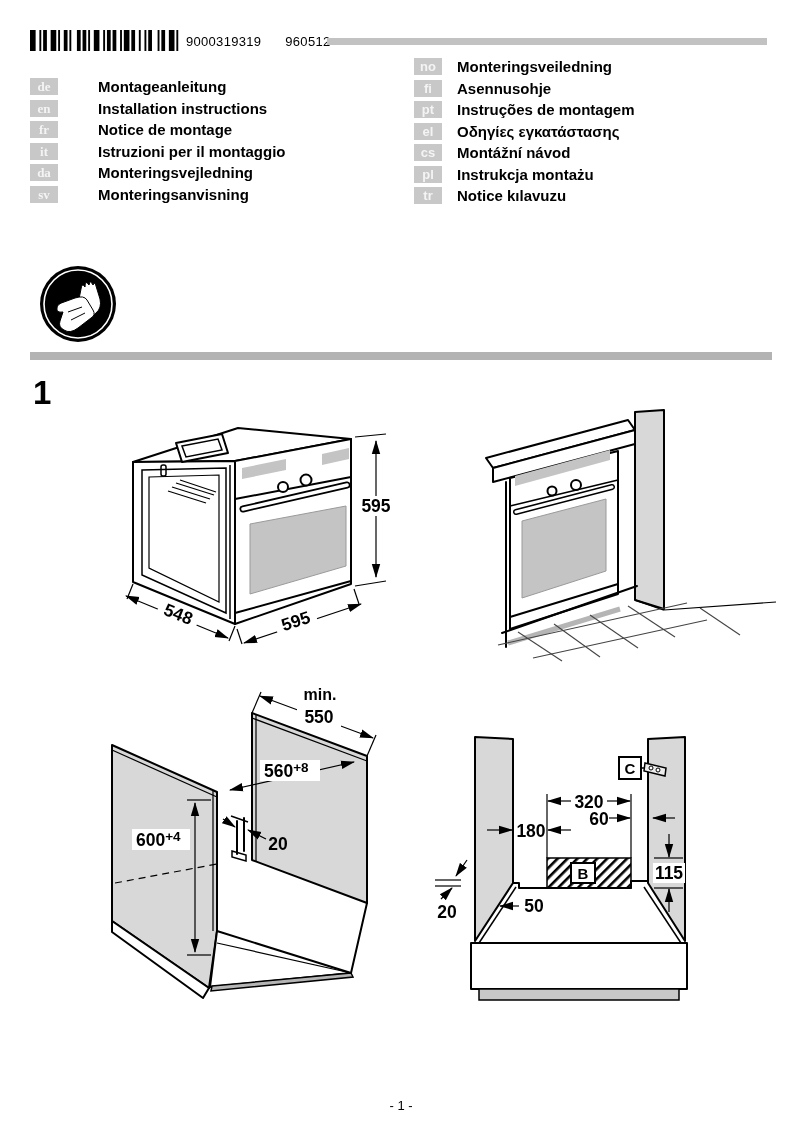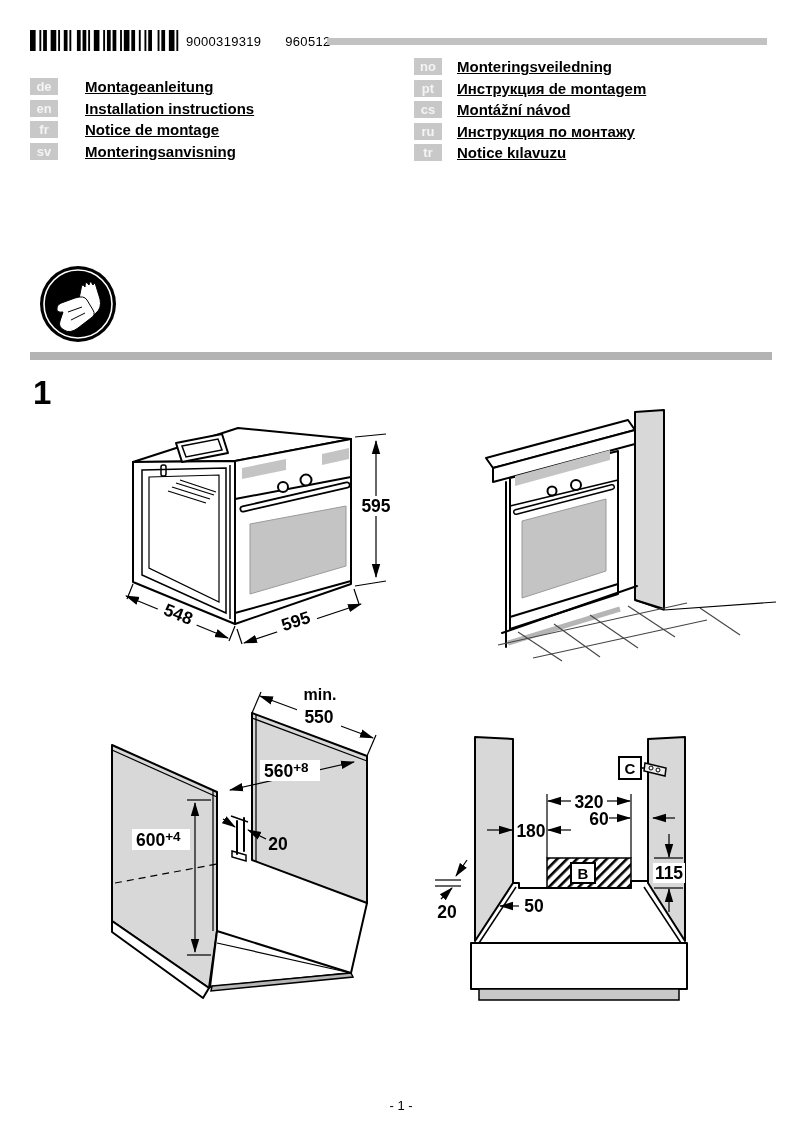--- a/index.html
+++ b/index.html
@@ -10,23 +10,23 @@
   .bc-text{position:absolute;left:186px;top:34px;font-size:13px;letter-spacing:.3px;white-space:nowrap;}
   .bc-text .code2{margin-left:24px;}
   .top-rule{position:absolute;left:327px;top:38px;width:440px;height:7px;background:var(--top-rule-gray,#c2c2c2);}
   
   .langs{position:absolute;}
   .langs-left{left:30px;top:76px;}
   .langs-right{left:414px;top:56px;}
   .lang-row{display:flex;align-items:center;height:21.5px;}
   .badge{flex:none;width:28px;height:17px;background:var(--badge-bg,#c8c8c8);color:#f4f4f4;
          font-size:13px;font-weight:bold;text-align:center;line-height:17px;}
-  .langs-left .badge{margin-right:27px;}
+  .langs-left .badge{margin-right:40px;font-family:Liberation Serif, serif;}
   .langs-right .badge{margin-right:15px;}
-  .lang-title{font-size:15px;font-weight:bold;white-space:nowrap;text-decoration:underline;}
+  .lang-title{font-size:15px;font-weight:bold;white-space:nowrap;}
   
   #gloves{position:absolute;left:38px;top:264px;width:80px;height:80px;}
   
   .section-rule{position:absolute;left:30px;top:352px;width:742px;height:8px;background:var(--rule-gray,#b3b3b3);}
   .fig-number{position:absolute;left:33px;top:374px;font-size:33px;font-weight:bold;}
   
   #d1{position:absolute;left:118px;top:410px;}
   #d2{position:absolute;left:478px;top:400px;}
   #d3{position:absolute;left:90px;top:680px;}
   #d4{position:absolute;left:435px;top:722px;}
@@ -97,41 +97,57 @@
       </div>
     <div class="lang-row">
         <span class="badge">en</span>
         <span class="lang-title">Installation instructions</span>
       </div>
     <div class="lang-row">
         <span class="badge">fr</span>
         <span class="lang-title">Notice de montage</span>
       </div>
     <div class="lang-row">
+        <span class="badge">it</span>
+        <span class="lang-title">Istruzioni per il montaggio</span>
+      </div>
+    <div class="lang-row">
+        <span class="badge">da</span>
+        <span class="lang-title">Monteringsvejledning</span>
+      </div>
+    <div class="lang-row">
         <span class="badge">sv</span>
         <span class="lang-title">Monteringsanvisning</span>
       </div>
   </div>
 
   <div class="langs langs-right">
     <div class="lang-row">
         <span class="badge">no</span>
         <span class="lang-title">Monteringsveiledning</span>
       </div>
     <div class="lang-row">
+        <span class="badge">fi</span>
+        <span class="lang-title">Asennusohje</span>
+      </div>
+    <div class="lang-row">
         <span class="badge">pt</span>
-        <span class="lang-title">Инструкция de montagem</span>
+        <span class="lang-title">Instruções de montagem</span>
+      </div>
+    <div class="lang-row">
+        <span class="badge">el</span>
+        <span class="lang-title">Οδηγίες εγκατάστασης</span>
       </div>
     <div class="lang-row">
         <span class="badge">cs</span>
         <span class="lang-title">Montážní návod</span>
       </div>
     <div class="lang-row">
-        <span class="badge">ru</span>
-        <span class="lang-title">Инструкция по монтажу</span>
+        <span class="badge">pl</span>
+        <span class="lang-title">Instrukcja montażu</span>
       </div>
     <div class="lang-row">
         <span class="badge">tr</span>
         <span class="lang-title">Notice kılavuzu</span>
       </div>
   </div>
 
   <svg id="gloves" viewBox="0 0 80 80">
     <circle cx="40" cy="40" r="38" fill="#000"></circle>
     <circle cx="40" cy="40" r="34" fill="none" stroke="#fff" stroke-width="1.6"></circle>

